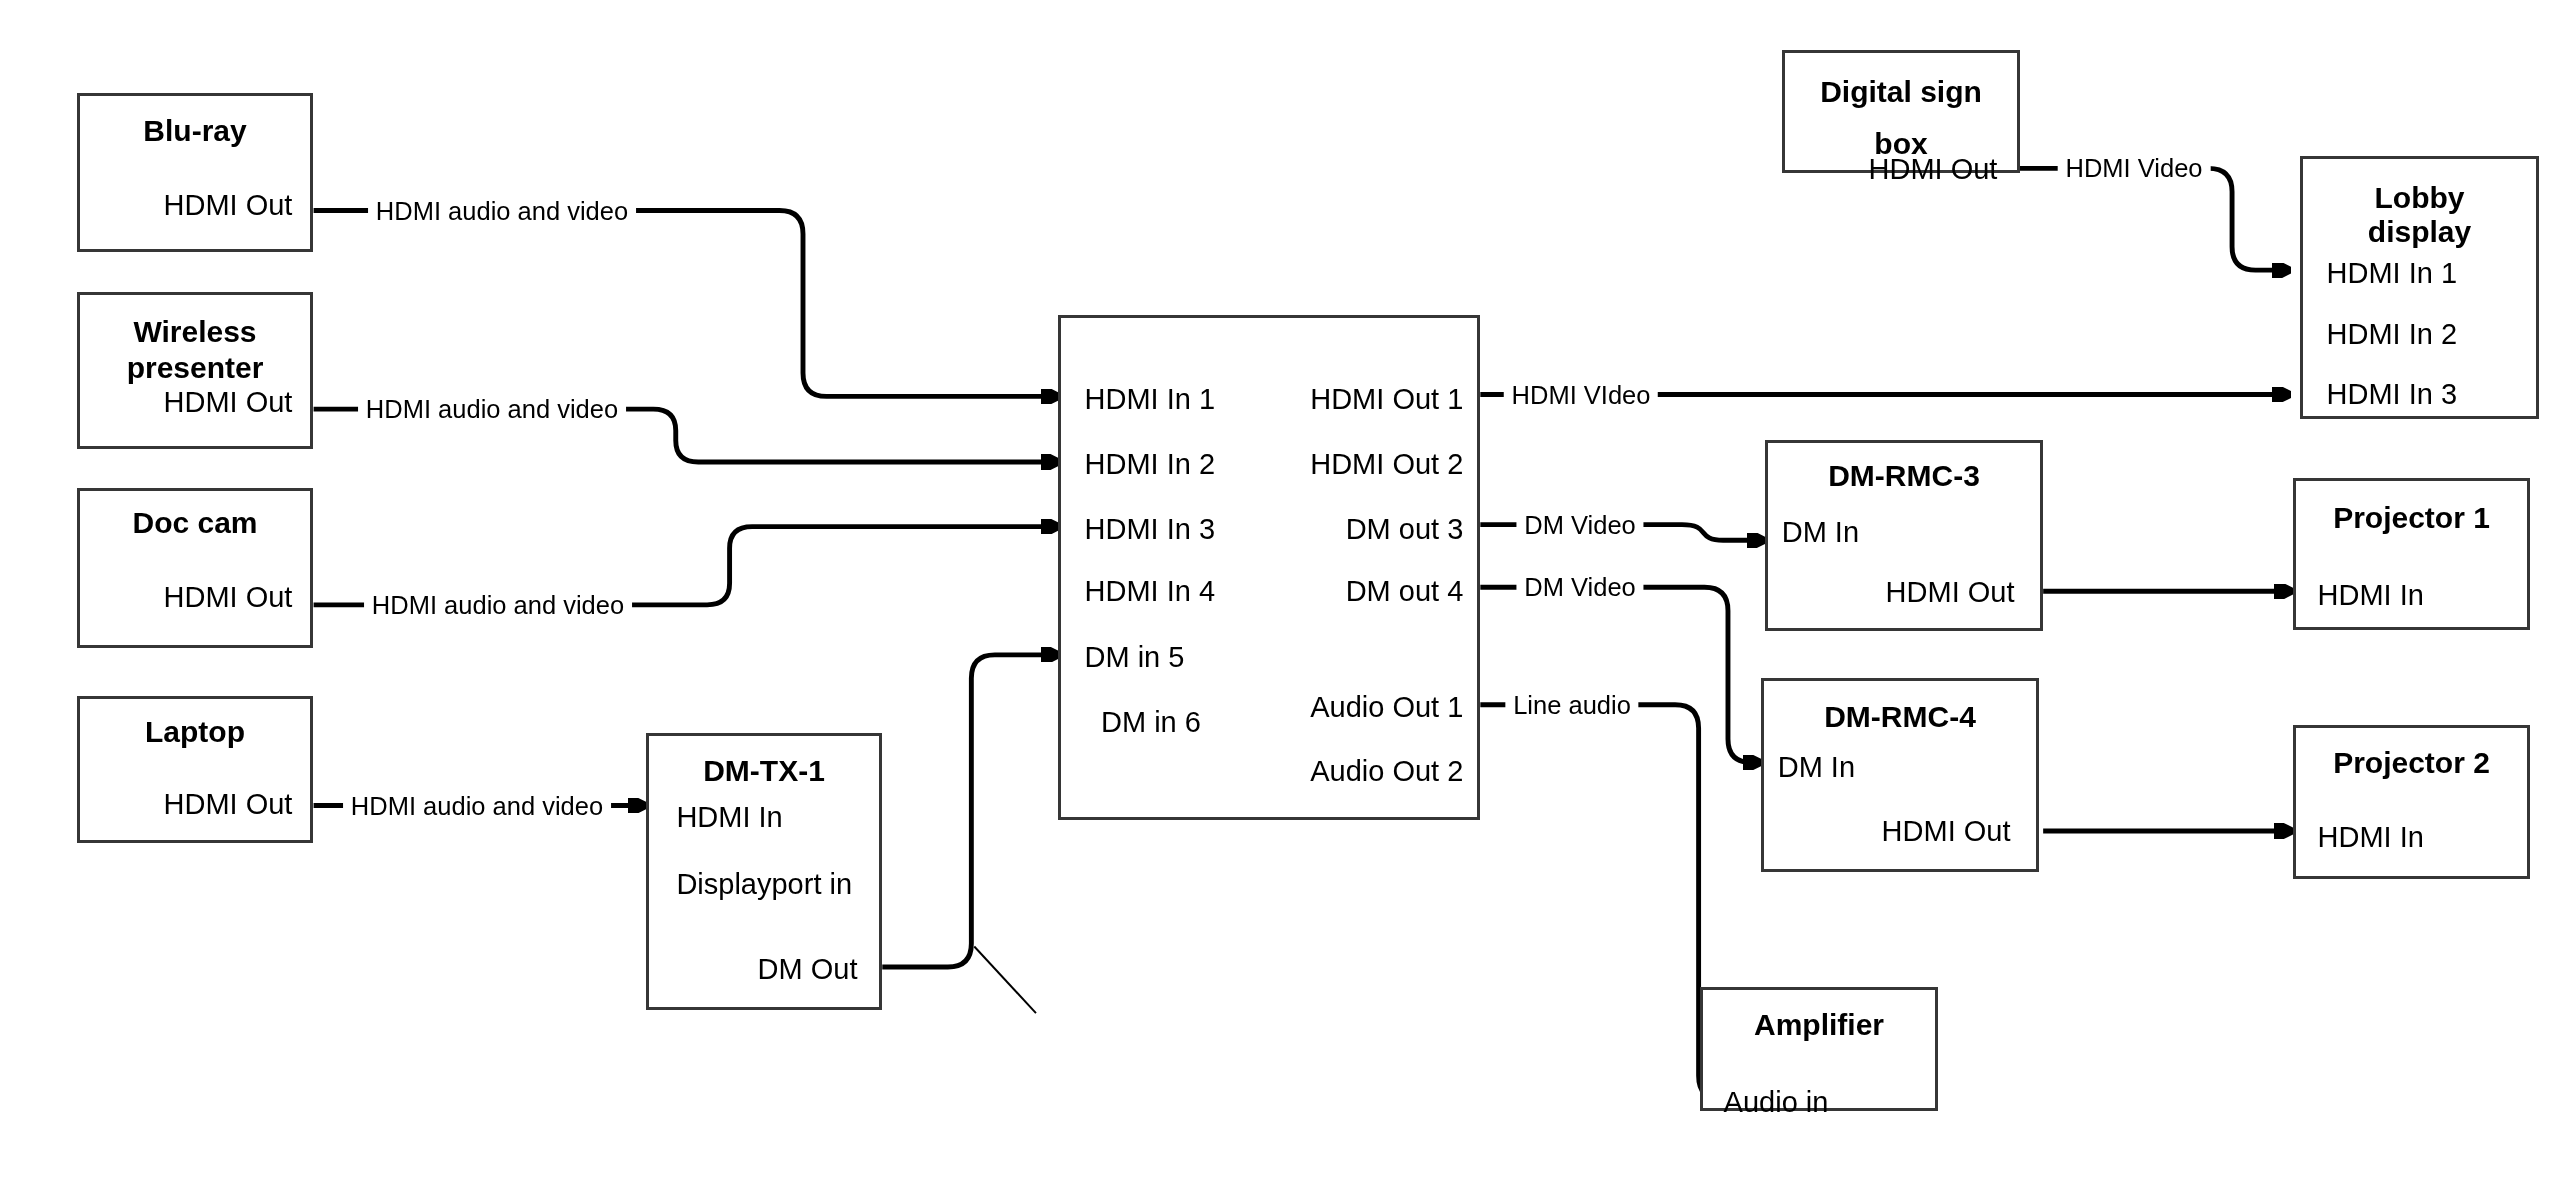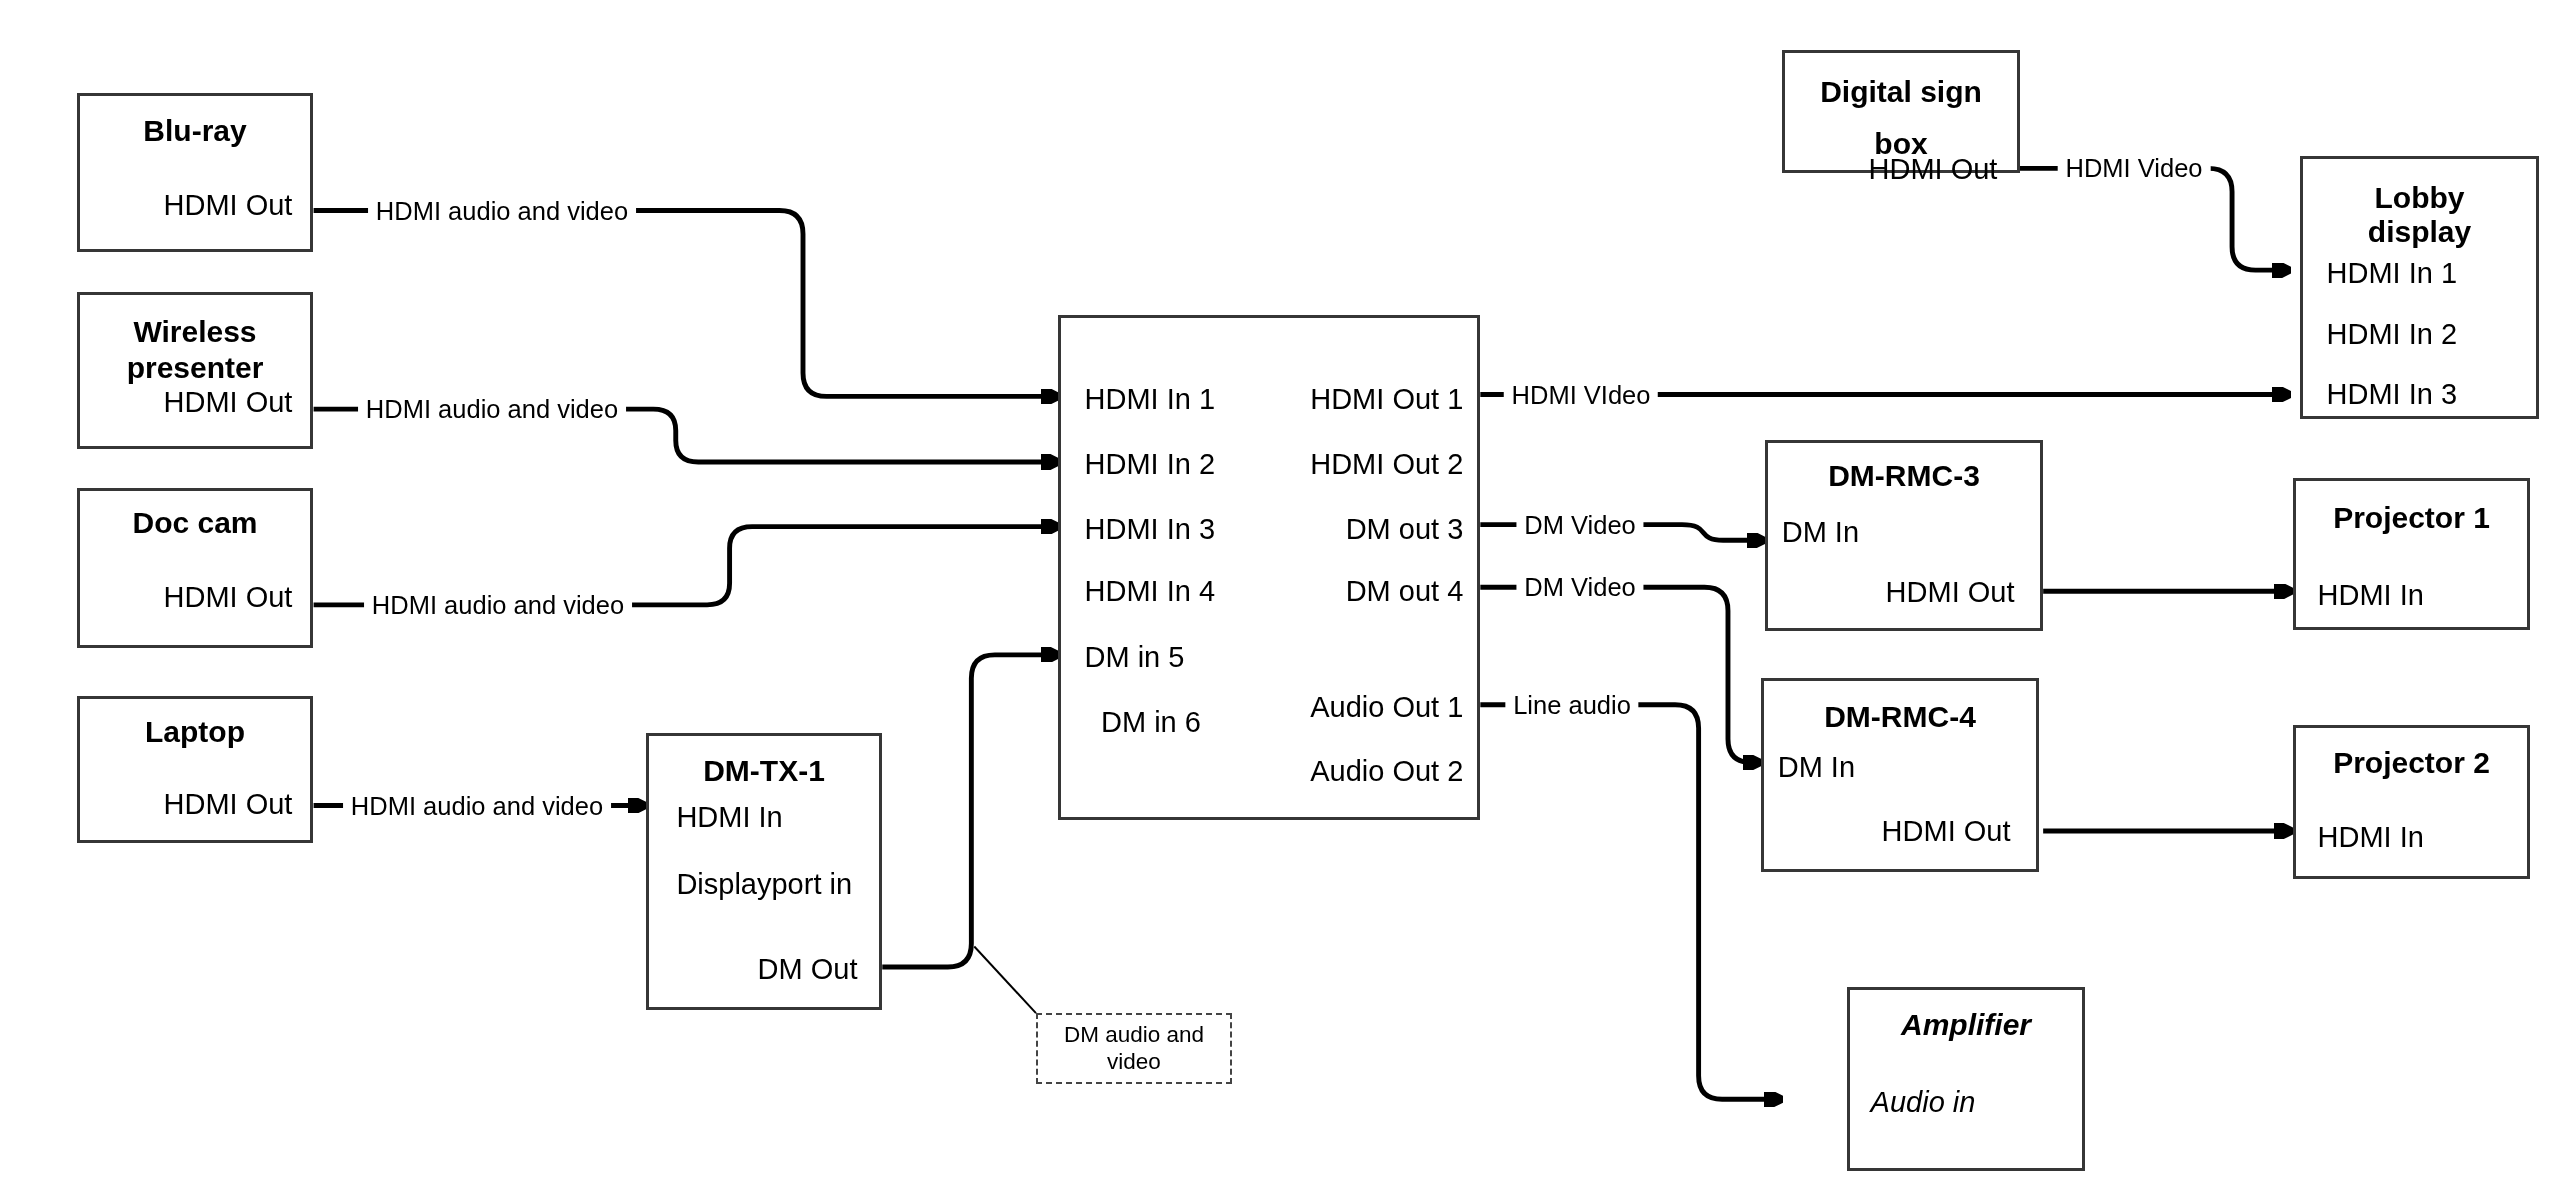--- a/index.html
+++ b/index.html
@@ -132,28 +132,25 @@
     <div class="title" style="top:17.6px;text-align:center;">DM-RMC-4</div>
     <div class="port" style="top:71px;left:13.7px;">DM In</div>
     <div class="port" style="top:135px;right:25.5px;">HDMI Out</div>
   </div>
 
   <div class="node" style="left:2293px;top:725px;width:237px;height:154px;">
     <div class="title" style="top:16.6px;">Projector 2</div>
     <div class="port" style="top:94px;left:21.5px;">HDMI In</div>
   </div>
 
-  <div class="node" style="left:1847px;top:987px;width:238px;height:184px;font-style:italic;">
+  <div class="node" style="left:1700px;top:987px;width:238px;height:124px;">
     <div class="title" style="top:16.6px;">Amplifier</div>
     <div class="port" style="top:97px;left:20.6px;">Audio in</div>
   </div>
 
-  <div class="note" style="left:1036px;top:1013px;width:196px;height:71px;">
-    <span>DM audio and video</span>
-  </div>
 
   <div class="wire-label" style="left:502px;top:211px;">HDMI audio and video</div>
   <div class="wire-label" style="left:492px;top:409px;">HDMI audio and video</div>
   <div class="wire-label" style="left:498px;top:605px;">HDMI audio and video</div>
   <div class="wire-label" style="left:477px;top:806px;">HDMI audio and video</div>
   <div class="wire-label" style="left:1581px;top:395px;">HDMI VIdeo</div>
   <div class="wire-label" style="left:1580px;top:525px;">DM Video</div>
   <div class="wire-label" style="left:1580px;top:587px;">DM Video</div>
   <div class="wire-label" style="left:1572px;top:705px;">Line audio</div>
   <div class="wire-label" style="left:2134px;top:168px;">HDMI Video</div>

